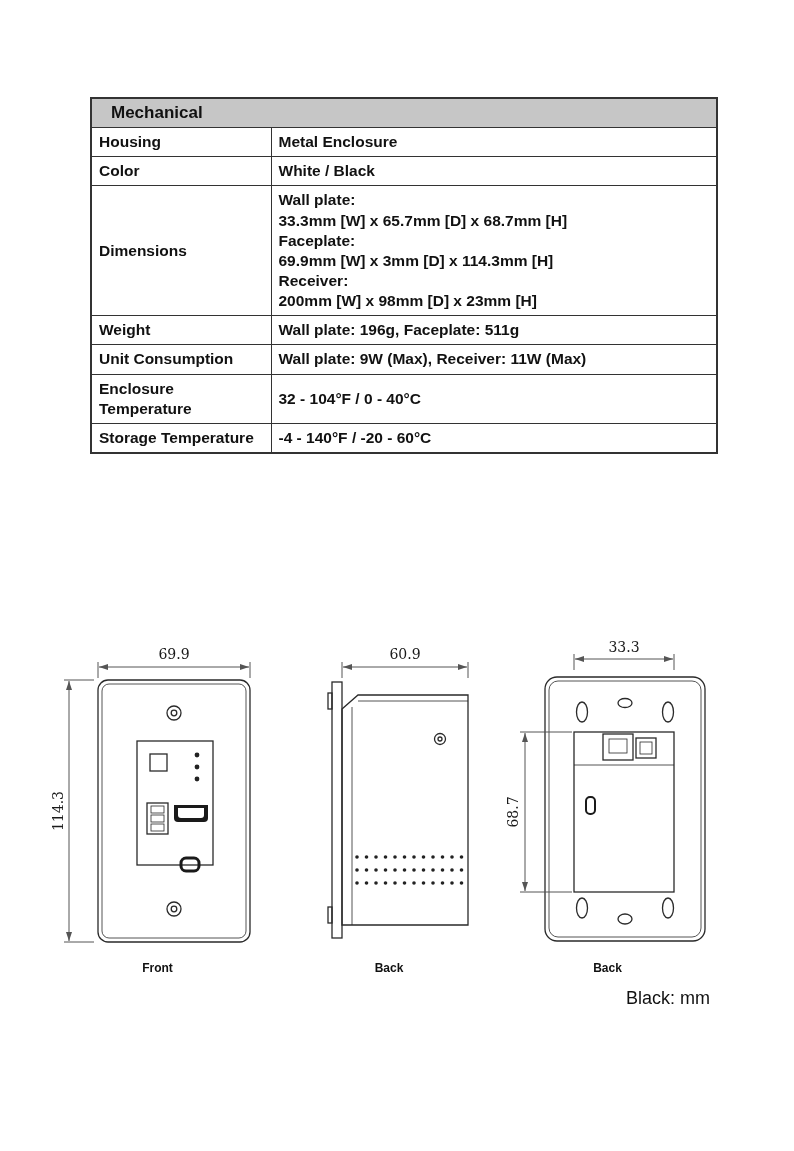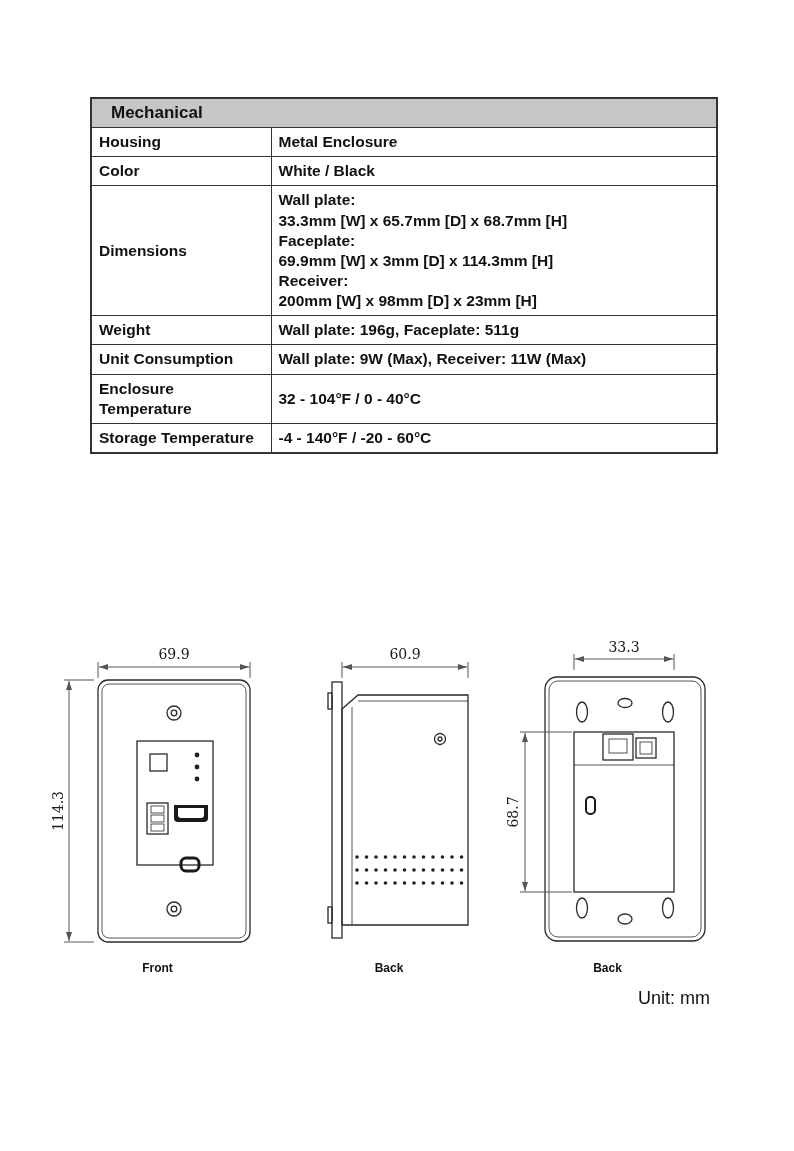--- a/index.html
+++ b/index.html
@@ -279,15 +279,15 @@
       <g class="dimln">
         <line x1="20" y1="92" x2="72" y2="92"></line>
         <line x1="20" y1="252" x2="72" y2="252"></line>
         <line x1="25" y1="93" x2="25" y2="251" marker-start="url(#arrB)" marker-end="url(#arrB)"></line>
       </g>
       <text class="dim" x="18" y="172" text-anchor="middle" transform="rotate(-90 18 172)">68.7</text>
     </svg>
     <div class="caption">Back</div>
   </div>
 
-  <div class="unit-note">Unit: mm</div>
+  <div class="unit-note">Black: mm</div>
 
 </div>
 
 </body></html>

